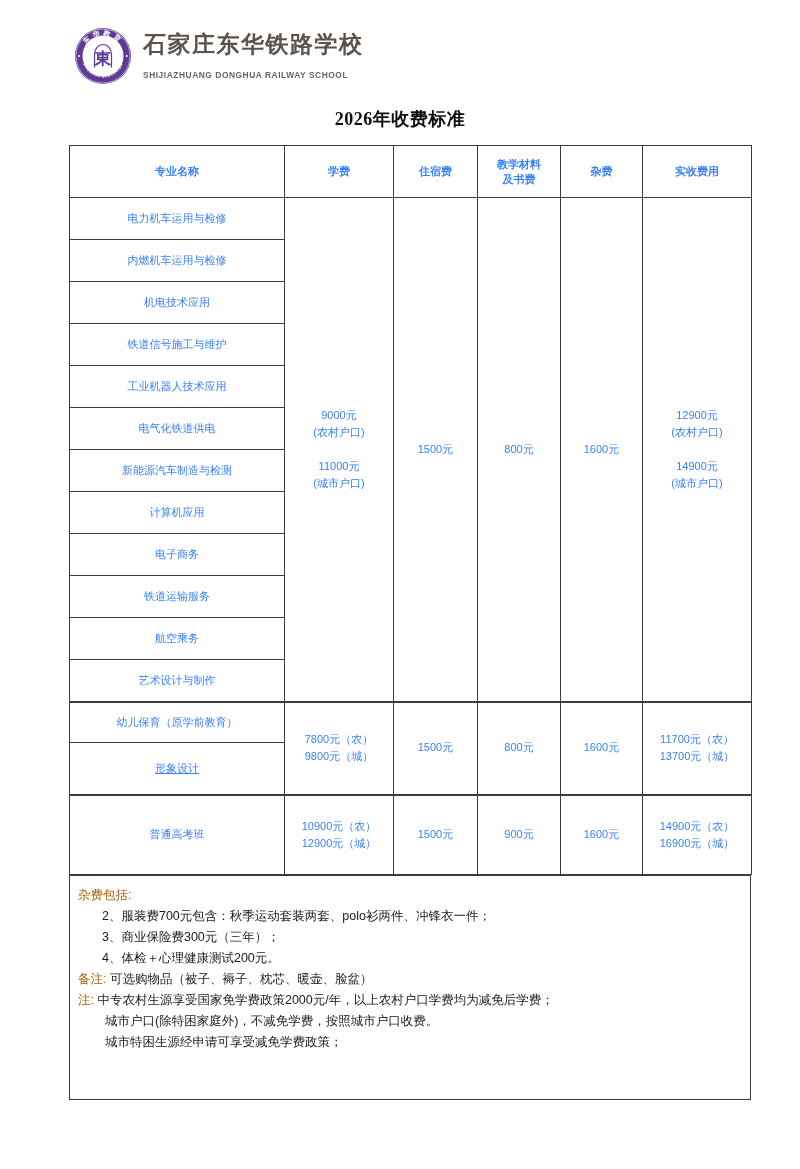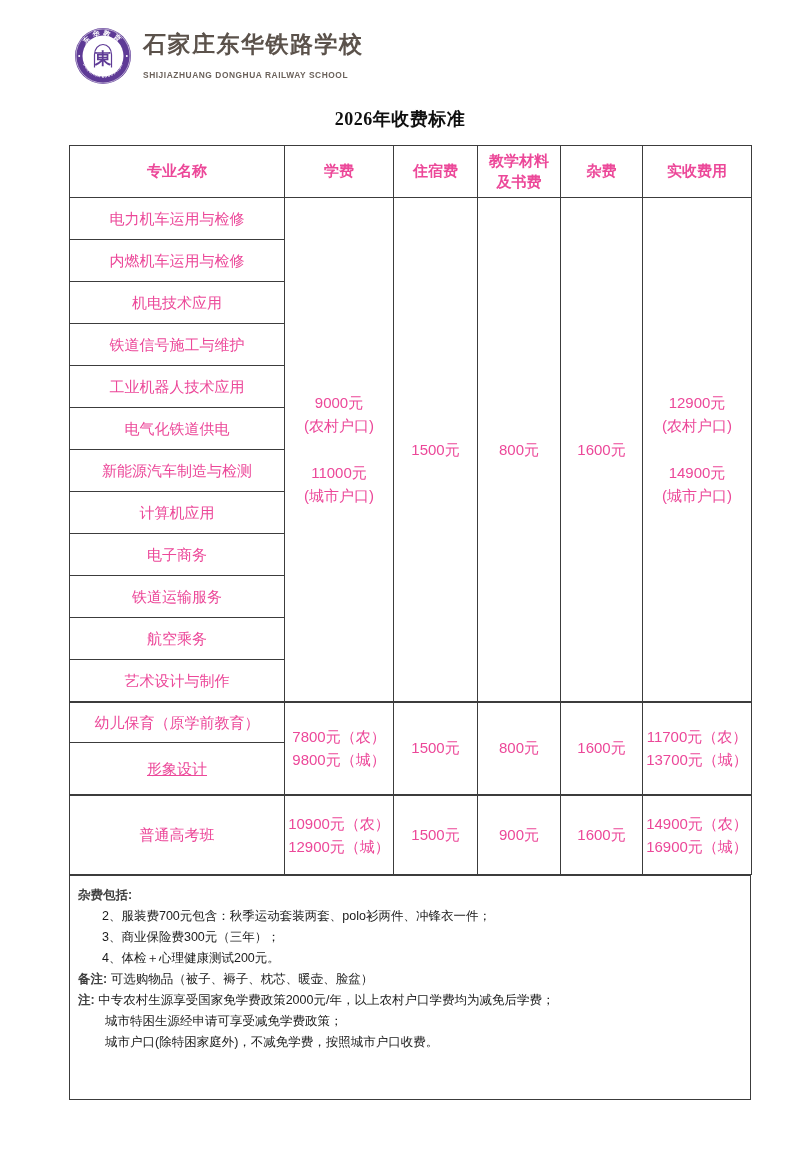--- a/index.html
+++ b/index.html
@@ -25,42 +25,42 @@
   }
   .doc-title {
     position: absolute; top: 107px; left: 0; width: 100%;
     text-align: center; font-size: 18px; font-weight: bold; color: #0f0f0f;
     letter-spacing: 0.5px;
     font-family: Liberation Serif, serif;
   }
   .sheet { position: absolute; left: 69px; top: 145px; width: 682px; }
   table.fee {
     width: 682px; border-collapse: collapse; table-layout: fixed;
-    font-size: 15px; color: #ec4899; border-radius: 8px;
+    font-size: 11px; color: #3b82f6; border-radius: 8px;
   }
   table.fee th, table.fee td {
     border: 1px solid #3c3c3c;
     text-align: center; vertical-align: middle;
     white-space: pre-line; padding: 2px;
     line-height: 1.55;
   }
   table.fee thead th { height: 52px; font-weight: bold; line-height: 1.35; }
   tr.r td { height: 42px; }
   tr.r2 td { height: 41px; }
   tr.r3 td { height: 52px; text-decoration: underline; }
   tr.r4 td { height: 80px; }
   tr.sep td { border-top: 2px solid #3c3c3c; }
   .notes {
     width: 682px; height: 226px;
     border: 1px solid #3c3c3c; border-top: 2px solid #3c3c3c;
     margin-top: -1px;
     padding: 9px 10px 6px 8px;
     font-size: 12.5px; line-height: 21px; color: #1a1a1a;
   }
-  .red { color: #404040; font-weight: bold; }
+  .red { color: #a16207; font-weight: normal; }
   .note-item { text-indent: 24px; }
   .note-cont { padding-left: 27px; }
 </style>
 </head>
 <body>
 
 <div class="brand">
   <svg class="logo" viewBox="0 0 58 58" aria-hidden="true">
     <circle cx="29" cy="29" r="28" fill="#5e3a96"></circle>
     <circle cx="29" cy="29" r="27" fill="none" stroke="#ffffff" stroke-width="0.8" opacity="0.7"></circle>
@@ -193,16 +193,16 @@
     <div class="note-item">3、商业保险费300元（三年）；</div>
     <div class="note-item">4、体检＋心理健康测试200元。</div>
     <div>
       <span class="red">备注:</span>
       <span>可选购物品（被子、褥子、枕芯、暖壶、脸盆）</span>
     </div>
     <div>
       <span class="red">注:</span>
       <span>中专农村生源享受国家免学费政策2000元/年，以上农村户口学费均为减免后学费；</span>
     </div>
+    <div class="note-cont">城市户口(除特困家庭外)，不减免学费，按照城市户口收费。</div>
     <div class="note-cont">城市特困生源经申请可享受减免学费政策；</div>
-    <div class="note-cont">城市户口(除特困家庭外)，不减免学费，按照城市户口收费。</div>
   </div>
 </div>
 
 </body></html>

